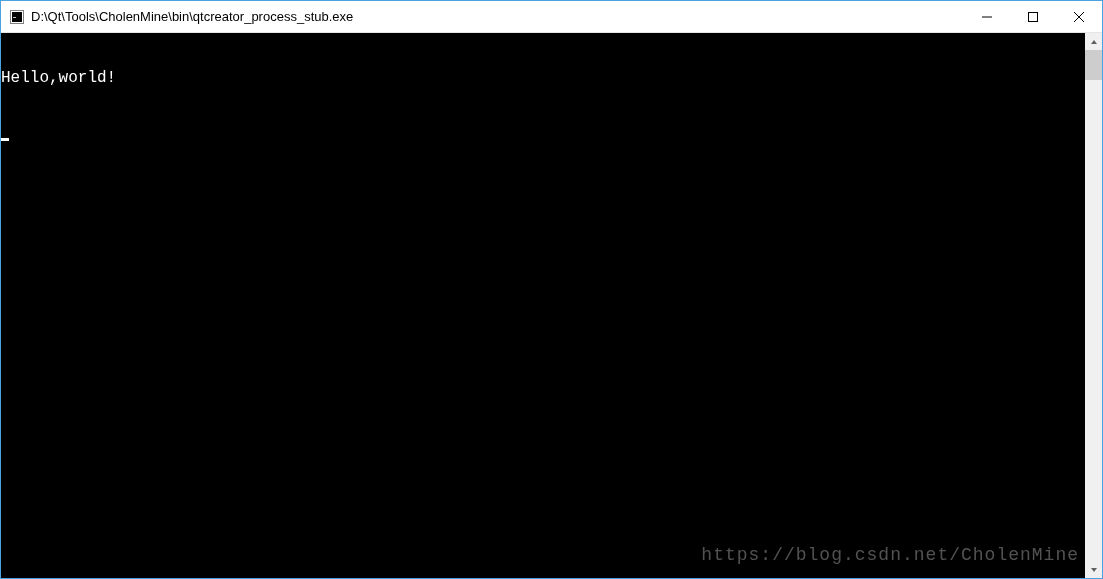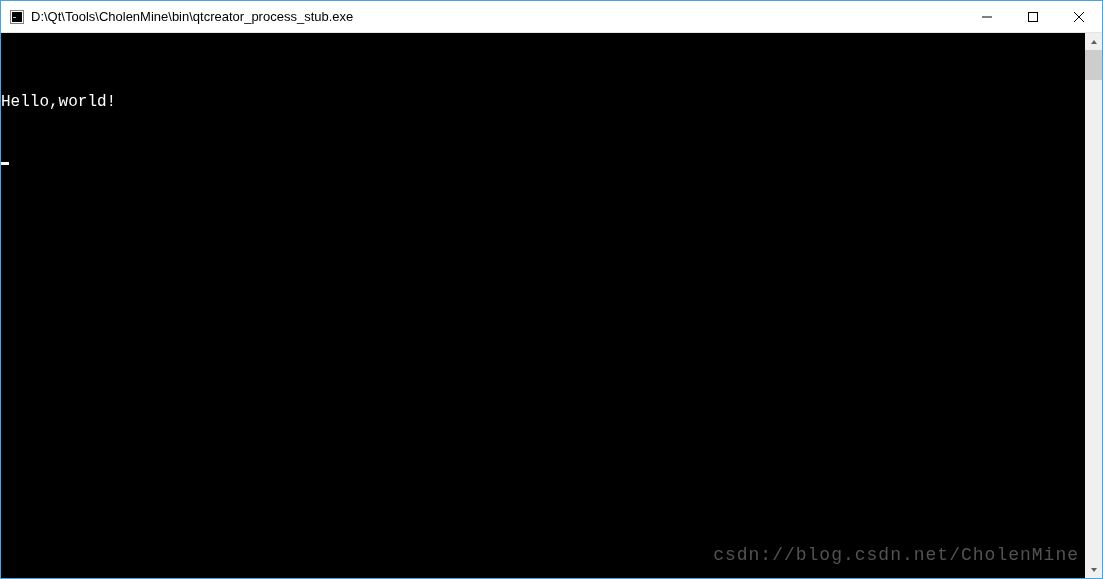--- a/index.html
+++ b/index.html
@@ -91,21 +91,20 @@
       font-family: "NSimSun", "SimSun", "Consolas", "Courier New", monospace;
       font-size: 16px;
       line-height: 18px;
       padding: 0;
       white-space: pre;
       overflow: hidden;
       position: relative;
     }
     .console-line {
       letter-spacing: 0;
-      margin-top: 24px;
     }
     .cursor {
       display: inline-block;
       width: 8px;
       height: 3px;
       background: #ffffff;
       vertical-align: bottom;
       margin-top: 2px;
     }
     .scrollbar-vert {
@@ -200,13 +199,13 @@
       </div>
       <div class="scroll-btn">
         <svg viewBox="0 0 8 8">
             <polygon points="1,2 7,2 4,6" fill="#606060"></polygon>
           </svg>
       </div>
     </div>
   </div>
 </div>
 
-<div class="watermark">csdn://blog.csdn.net/CholenMine</div>
+<div class="watermark">https://blog.csdn.net/CholenMine</div>
 
 </body></html>

